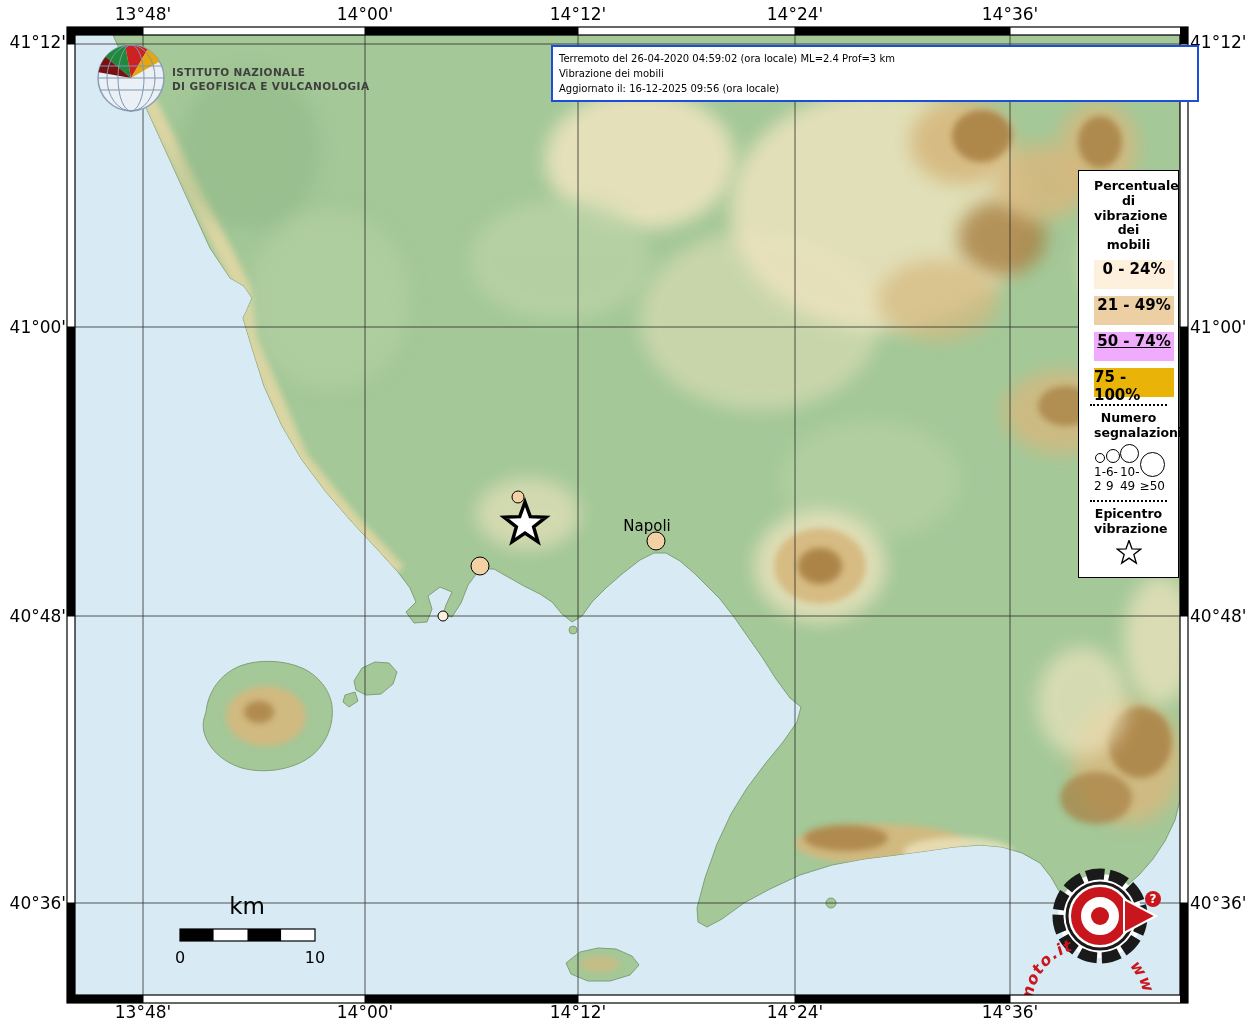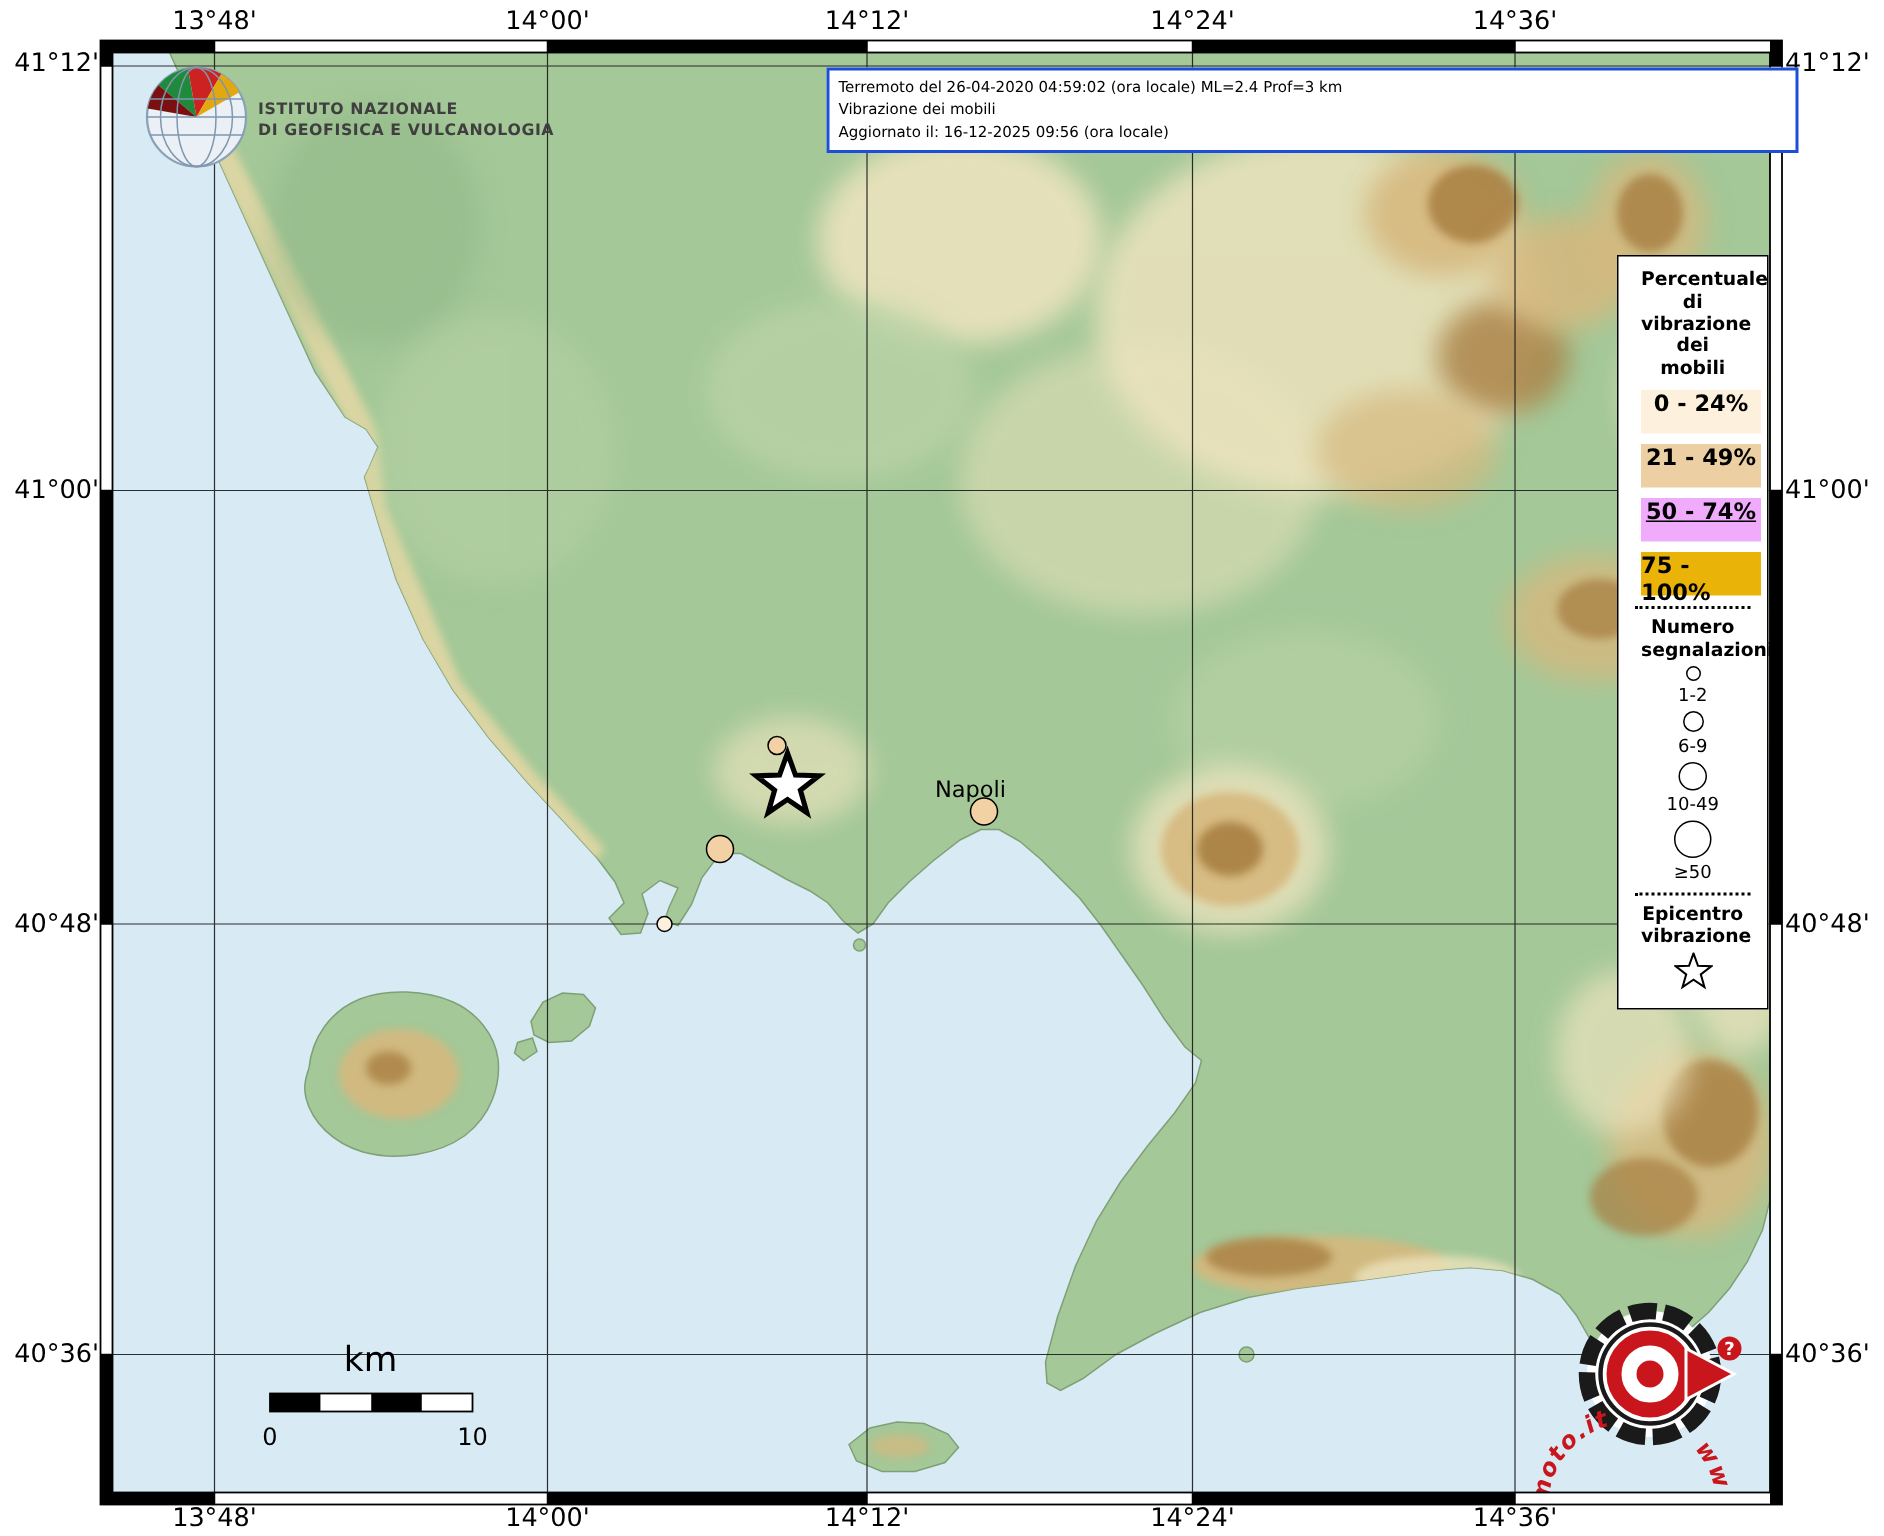--- a/index.html
+++ b/index.html
@@ -21,21 +21,21 @@
     overflow:hidden;}
   .title-box div{white-space:nowrap;}
 
   
   .legend{position:absolute;left:1054px;top:170px;width:101px;box-sizing:border-box;
     background:#fff;border:1.5px solid #000;padding:5px 15px 7px;margin-left:24px;}
   .lg-title{font-weight:bold;font-size:12.5px;text-align:center;line-height:1.18;margin:3px 0;}
   .swatch{width:80px;height:29px;margin:7px auto;display:flex;align-items:flex-start;
     justify-content:center;font-weight:bold;font-size:15px;}
   .dotline{border-top:2px dotted #000;margin:7px -4px 5px;}
-  .cnt-grid{display:grid;grid-template-columns:1fr;align-items:end;row-gap:4px;margin:4px 0 2px;}
+  .cnt-grid{display:grid;grid-template-columns:1fr 1fr 1fr 1fr;align-items:end;row-gap:17px;margin:4px 0 2px;}
   .cnt-cell{display:flex;flex-direction:column;align-items:center;justify-content:flex-end;}
   .cc{display:block;background:#fff;border:1.6px solid #000;border-radius:50%;}
   .c1{width:8px;height:8px;}
   .c2{width:12px;height:12px;}
   .c3{width:17px;height:17px;}
   .c4{width:23px;height:23px;}
   .cl{font-size:12px;margin-top:2px;}
   .lg-star{text-align:center;margin:3px 0 0;}
 
   .citylabel{font-size:15px;text-anchor:middle;}

